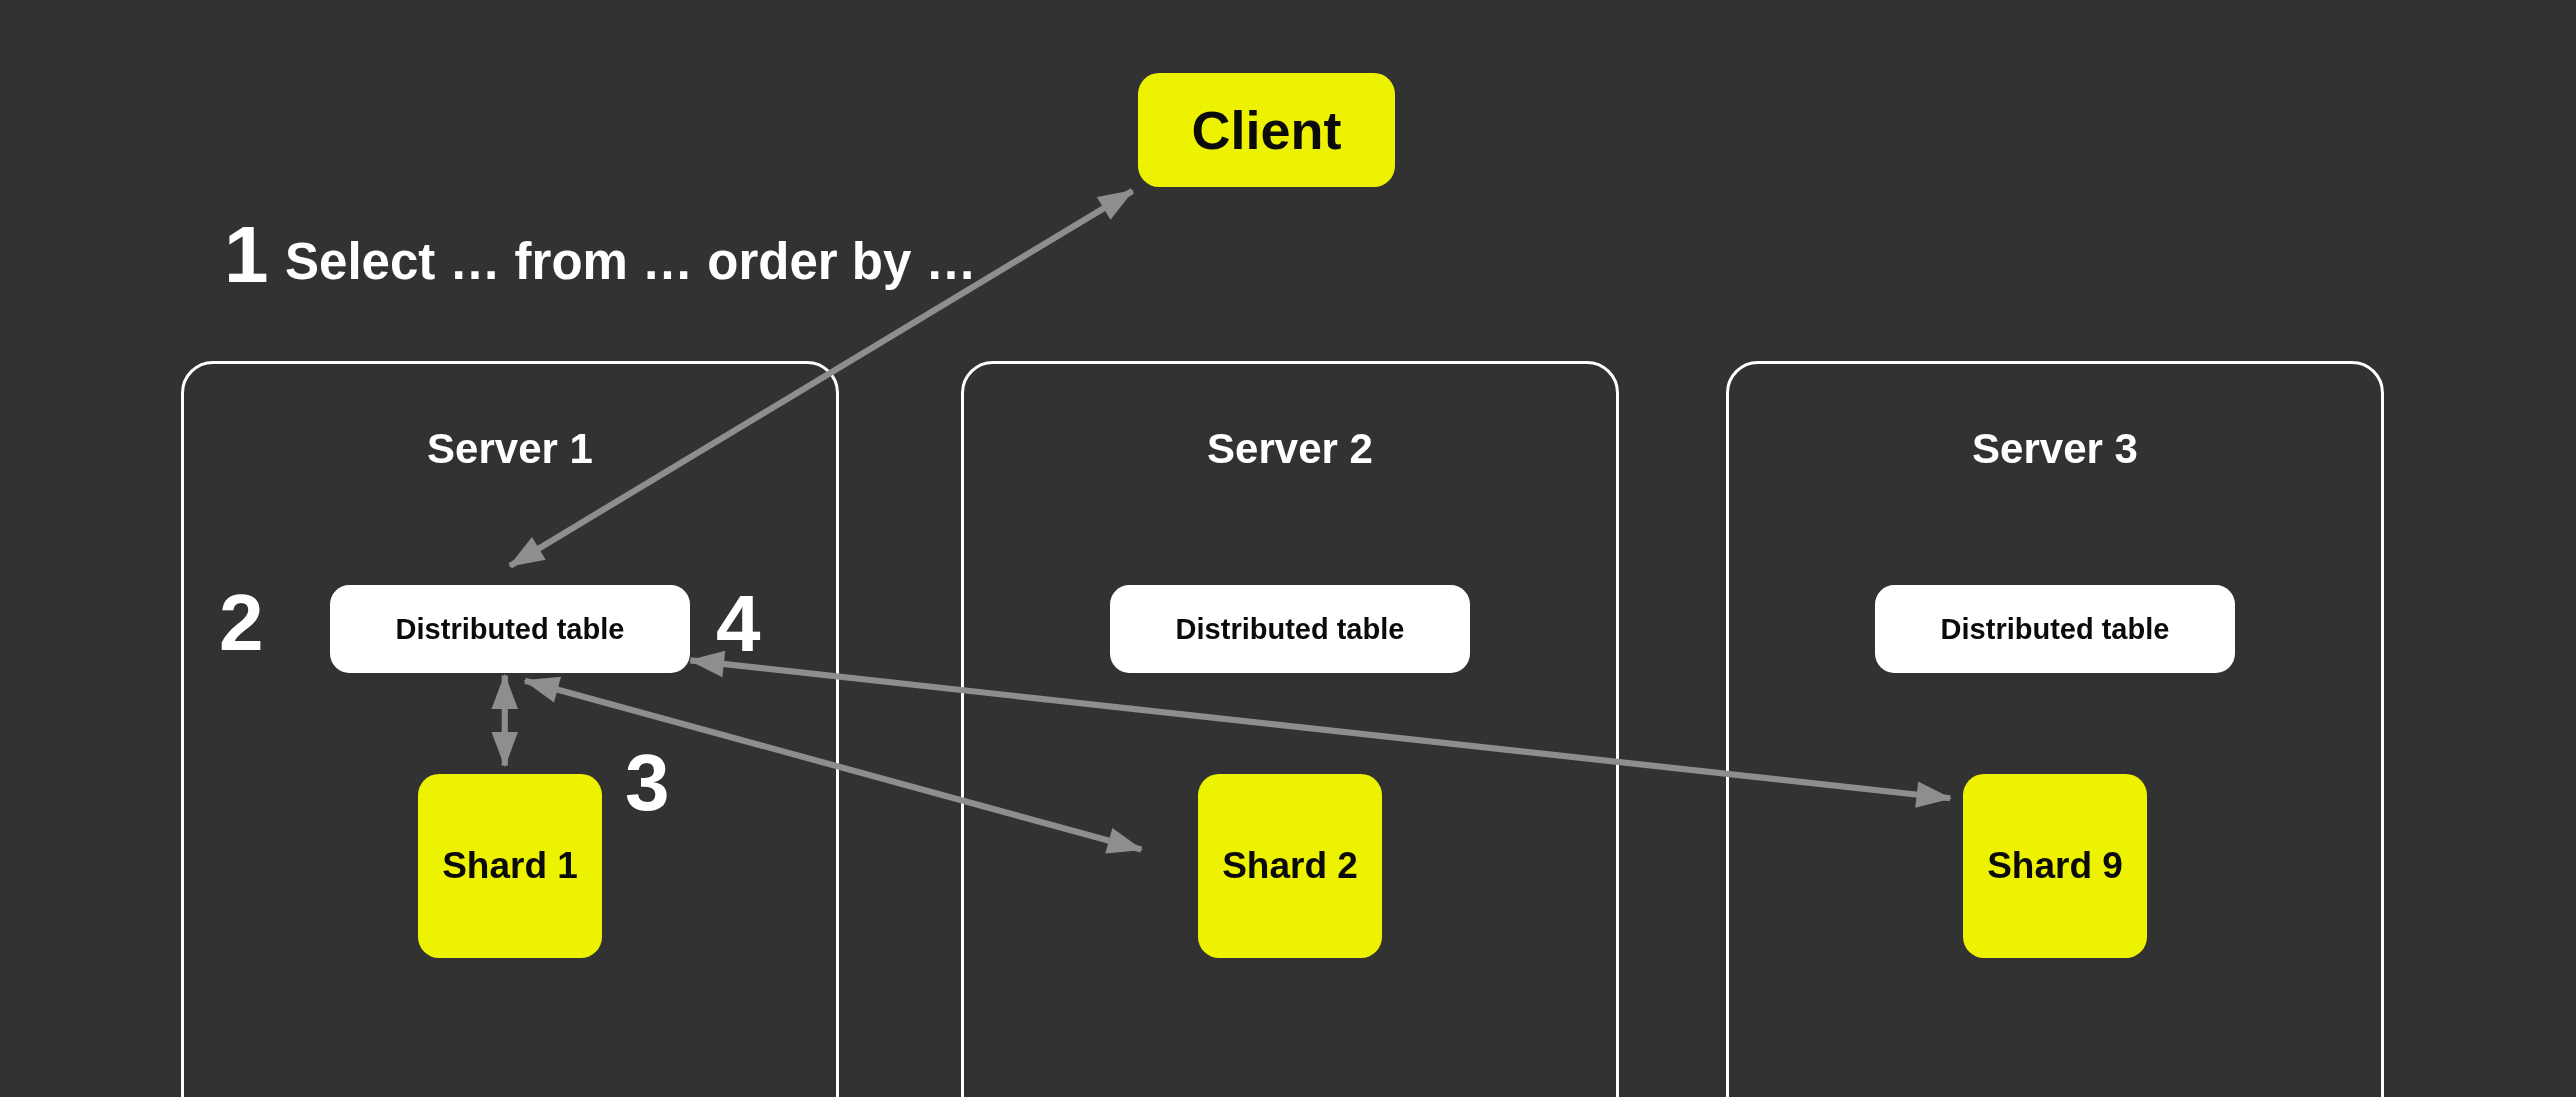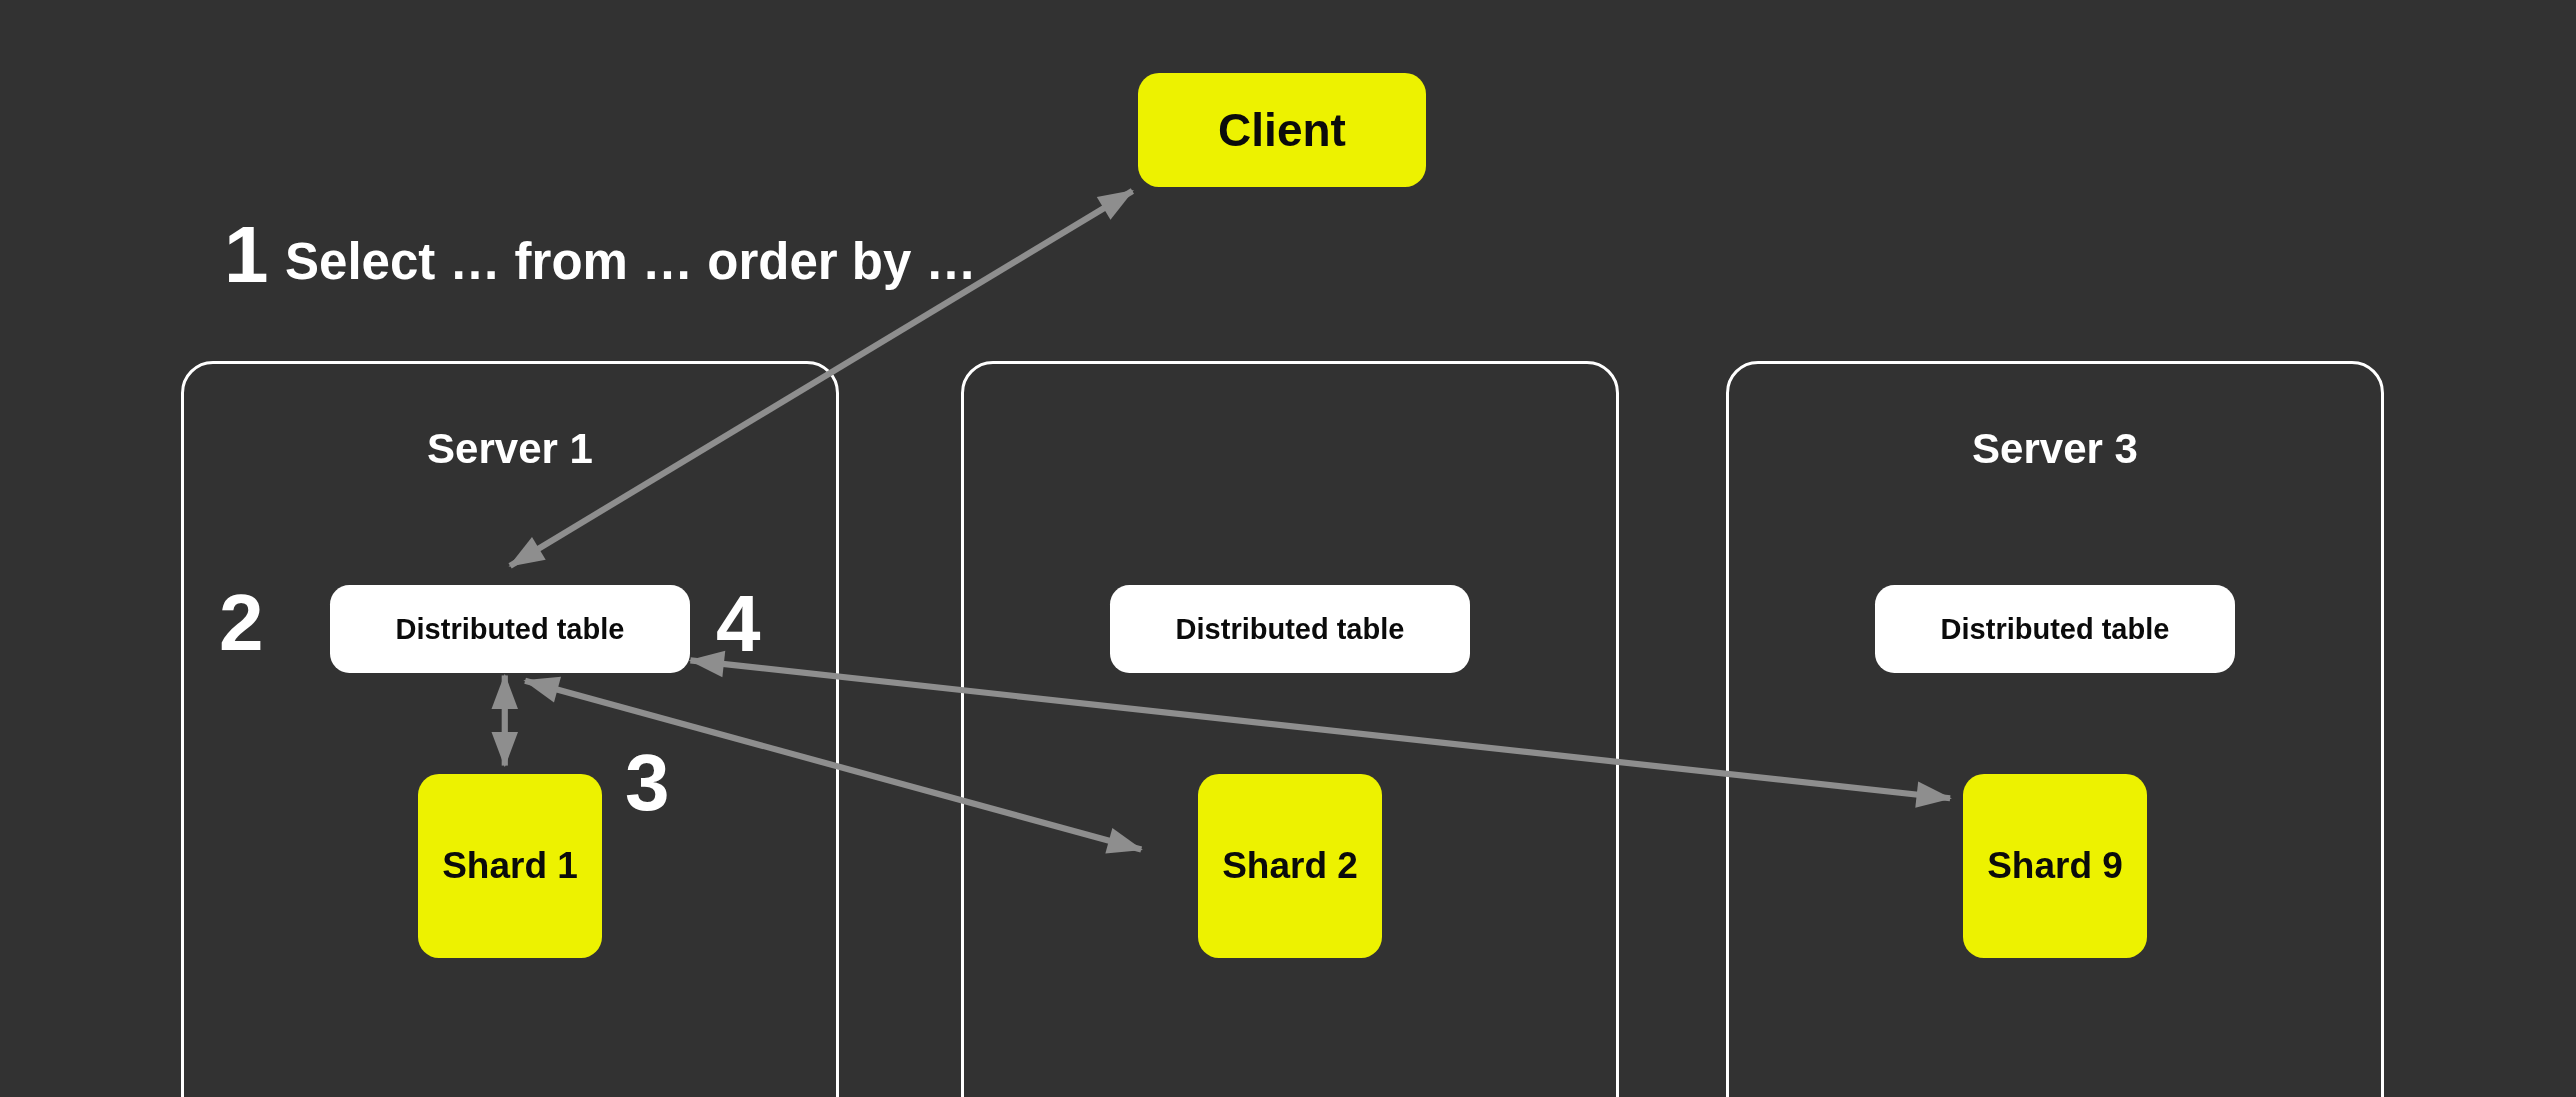--- a/index.html
+++ b/index.html
@@ -13,24 +13,24 @@
   html,body{margin:0;padding:0;}
   body{
     width:2576px;height:1098px;
     background:var(--background,#323232);
     overflow:hidden;
     font-family:"Liberation Sans","DejaVu Sans",sans-serif;
   }
   .canvas{position:relative;width:2576px;height:1098px;}
 
   .client{
-    position:absolute;left:1138px;top:73px;width:288px;height:114px;
+    position:absolute;left:1138px;top:73px;width:257px;height:114px;
     background:var(--yellow,#EDF200);border-radius:21px;
     display:flex;align-items:center;justify-content:center;
-    font-size:46px;font-weight:700;color:var(--ink,#0B0B0B);
+    font-size:54px;font-weight:700;color:var(--ink,#0B0B0B);
   }
 
   .step-num{
     position:absolute;font-size:80px;font-weight:700;
     color:var(--light,#fff);line-height:1;
   }
   .n1{left:224px;top:215px;}
   .n2{left:219px;top:583px;}
   .n3{left:625px;top:743px;}
   .n4{left:716px;top:584px;}
@@ -85,20 +85,21 @@
     <div class="server-title">Server 1</div>
     <div class="dtable">
       <span>Distributed table</span>
     </div>
     <div class="shard">
       <span>Shard 1</span>
     </div>
   </div>
 
   <div class="server s2">
+    <div class="server-title">Server 2</div>
     <div class="dtable">
       <span>Distributed table</span>
     </div>
     <div class="shard">
       <span>Shard 2</span>
     </div>
   </div>
 
   <div class="server s3">
     <div class="server-title">Server 3</div>

